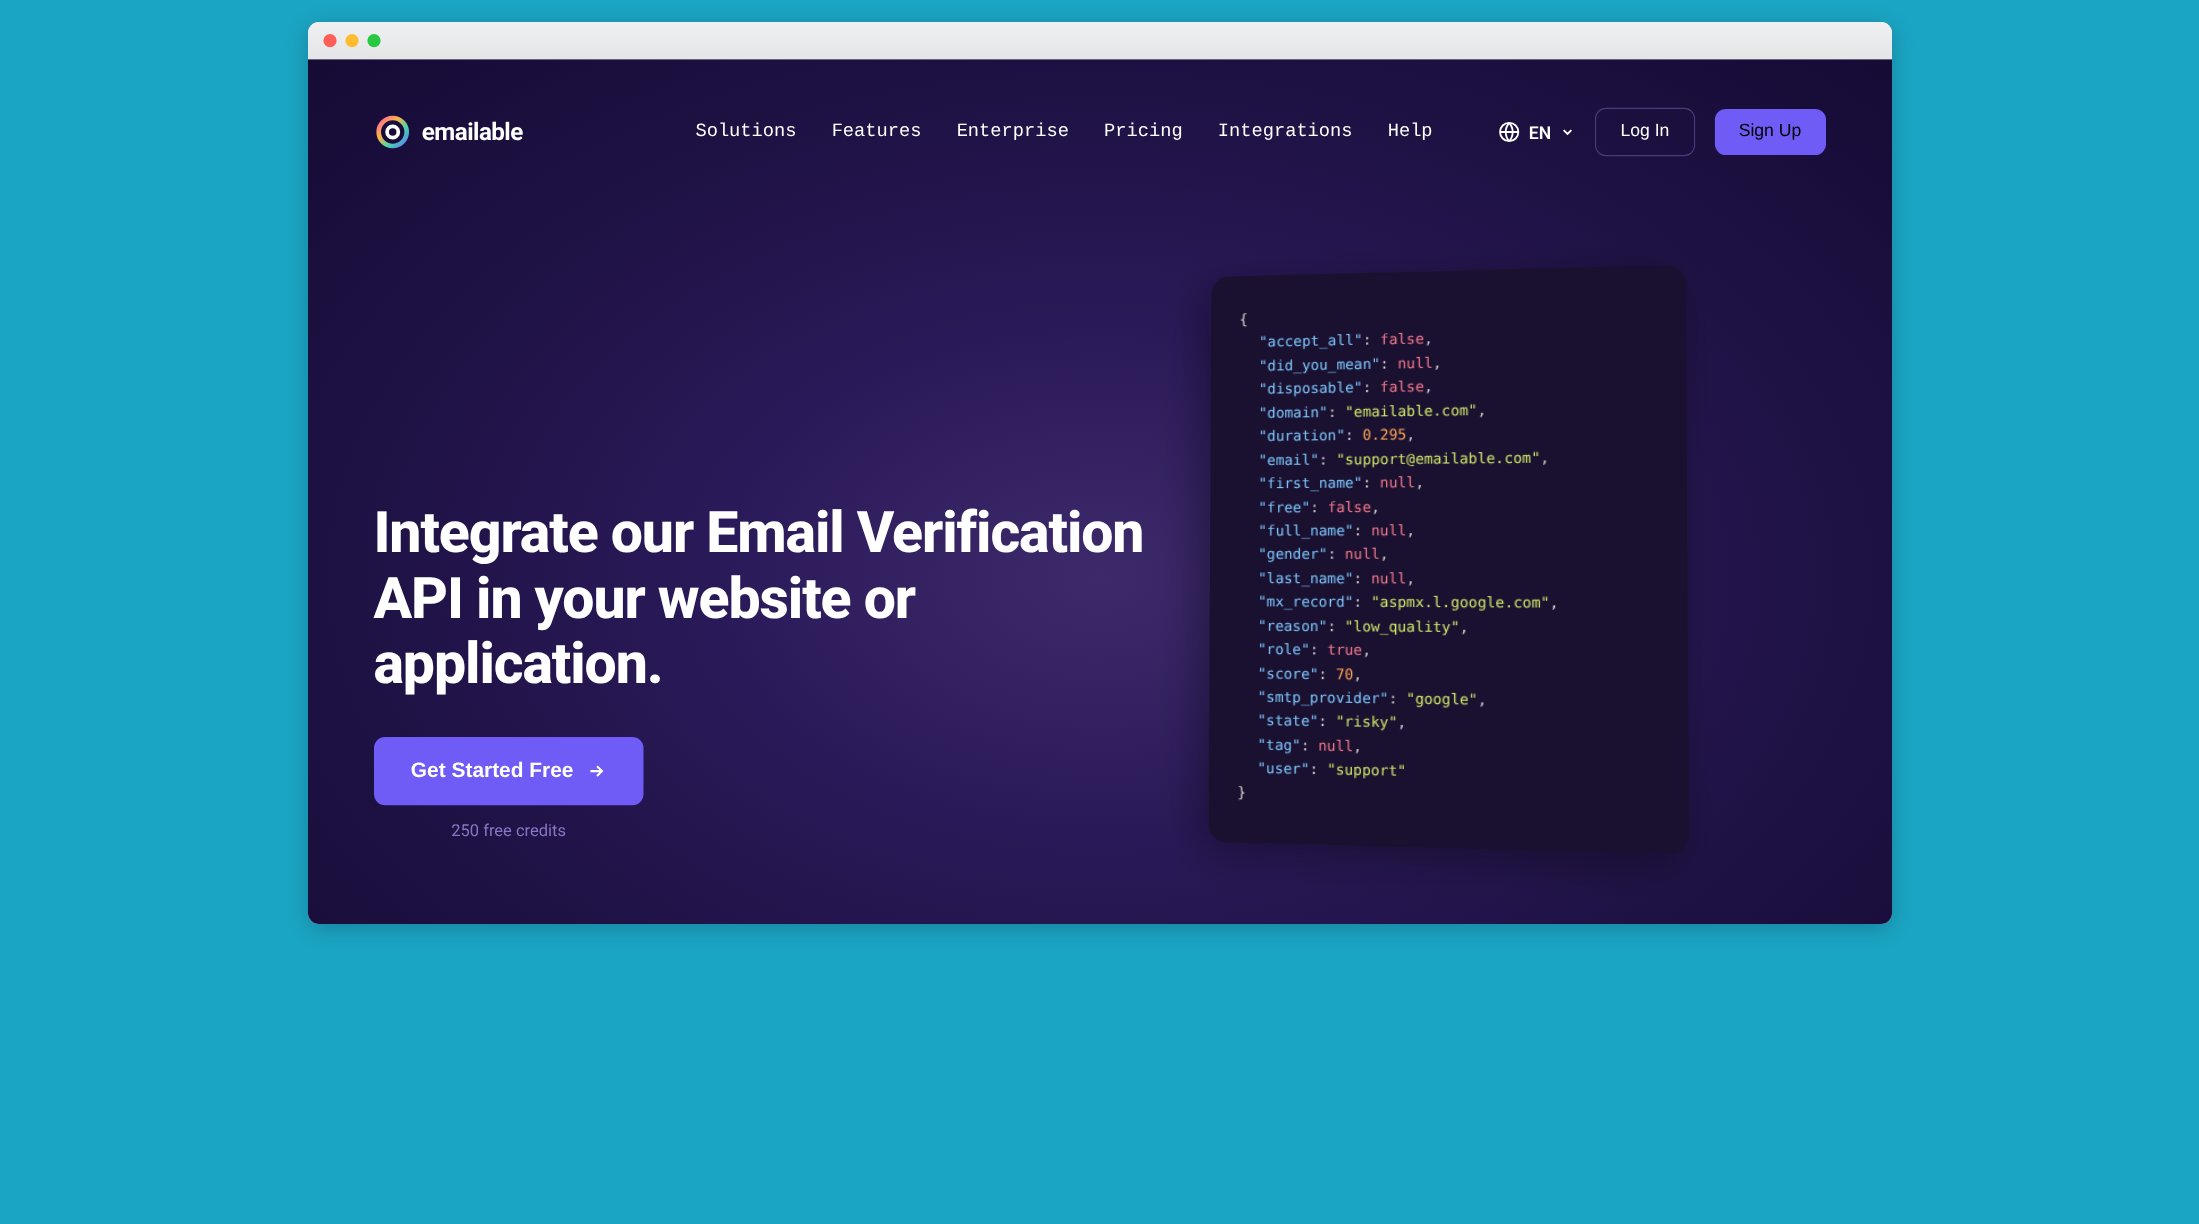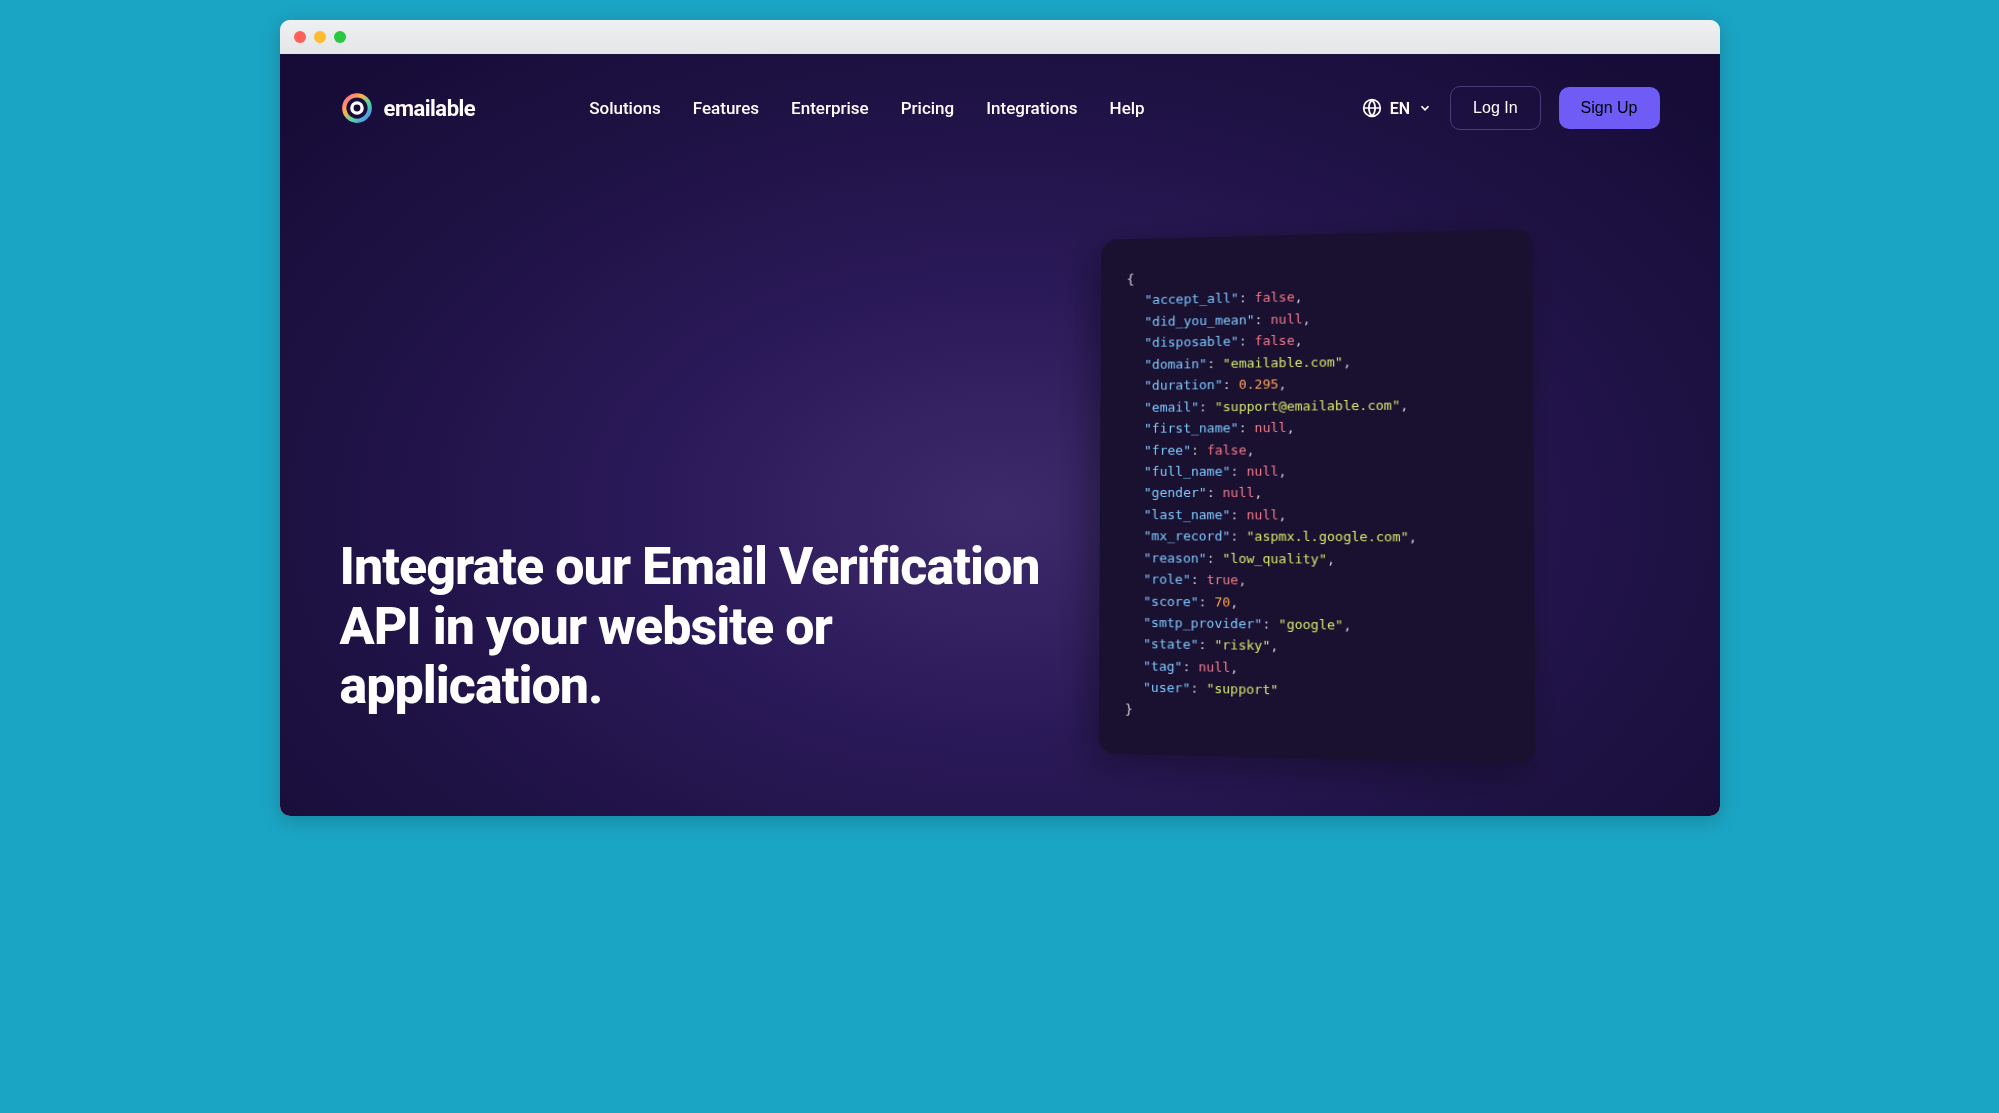--- a/index.html
+++ b/index.html
@@ -28,21 +28,21 @@
 .traffic-dot {
   width: 12px; height: 12px; border-radius: 50%;
 }
 .dot-red { background: #ff5f57; }
 .dot-yellow { background: #febc2e; }
 .dot-green { background: #28c840; }
 .page {
   background: radial-gradient(ellipse at 50% 60%, #3d2a6b 0%, #2a1958 35%, #1d1142 70%, #150b35 100%);
   min-height: 740px;
   position: relative;
-  padding: 4px 60px;
+  padding: 16px 60px;
 }
 .navbar {
   display: flex;
   align-items: center;
   padding: 28px 0;
   gap: 40px;
 }
 .logo {
   display: flex;
   align-items: center;
@@ -51,21 +51,22 @@
   font-weight: 700;
   font-size: 22px;
   letter-spacing: -0.5px;
 }
 .logo-mark {
   width: 34px; height: 34px;
 }
 .nav-links {
   display: flex;
   gap: 32px;
-  margin-left: 74px;
+  margin-left: 117px;
+  font-family: Liberation Mono, monospace;
 }
 .nav-link {
   color: #fff;
   font-size: 17px;
   font-weight: 500;
   cursor: pointer;
 }
 .nav-right {
   margin-left: auto;
   display: flex;
@@ -212,20 +213,29 @@
           </svg>
         </div>
         <button class="btn btn-outline">Log In</button>
         <button class="btn btn-primary">Sign Up</button>
       </div>
     </div>
 
     <div class="hero">
       <div class="hero-left">
         <h1 class="headline">Integrate our Email Verification API in your website or application.</h1>
+        <div class="cta-wrap">
+          <button class="btn-cta">
+            <span>Get Started Free</span>
+            <svg class="arrow-icon" viewBox="0 0 24 24" fill="none" stroke="#fff" stroke-width="2.5">
+              <path d="M5 12h14M13 6l6 6-6 6"></path>
+            </svg>
+          </button>
+          <span class="credits-note">250 free credits</span>
+        </div>
       </div>
 
       <div class="code-card">
         <div class="code-line br">{</div>
         <div id="code-body">
             <div class="code-line ind"><span class="k">"accept_all"</span><span class="p">: </span><span class="b">false</span><span class="p">,</span></div>
             <div class="code-line ind"><span class="k">"did_you_mean"</span><span class="p">: </span><span class="b">null</span><span class="p">,</span></div>
             <div class="code-line ind"><span class="k">"disposable"</span><span class="p">: </span><span class="b">false</span><span class="p">,</span></div>
             <div class="code-line ind"><span class="k">"domain"</span><span class="p">: </span><span class="s">"emailable.com"</span><span class="p">,</span></div>
             <div class="code-line ind"><span class="k">"duration"</span><span class="p">: </span><span class="n">0.295</span><span class="p">,</span></div>

